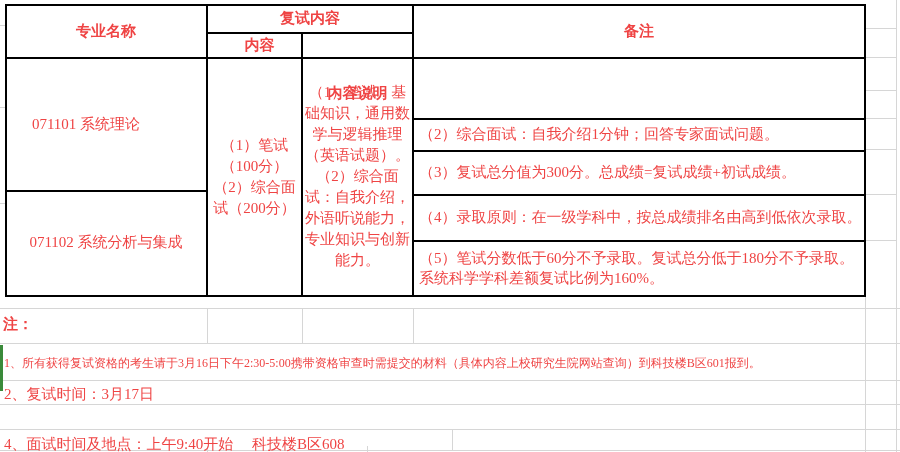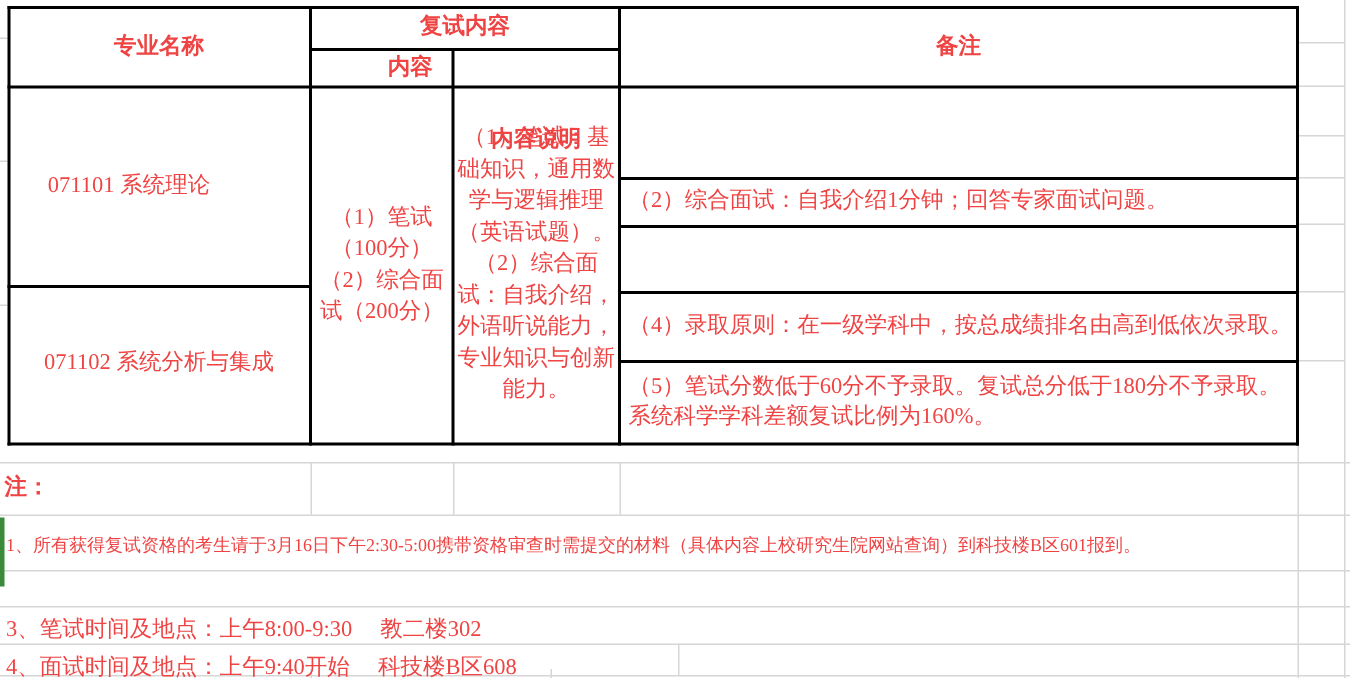--- a/index.html
+++ b/index.html
@@ -68,35 +68,36 @@
   <div class="bl h" style="left:5px;top:57px;width:861px;"></div>
   <div class="bl h" style="left:412px;top:118px;width:454px;"></div>
   <div class="bl h" style="left:412px;top:150px;width:454px;"></div>
   <div class="bl h" style="left:412px;top:194px;width:454px;"></div>
   <div class="bl h" style="left:412px;top:240px;width:454px;"></div>
   <div class="bl h" style="left:5px;top:190px;width:203px;"></div>
   <div class="bl h" style="left:5px;top:295px;width:861px;"></div>
 
   <div class="cell bold" style="left:5px;top:4px;width:202px;height:54px;">专业名称</div>
   <div class="cell bold" style="left:207px;top:4px;width:206px;height:28px;">复试内容</div>
-  <div class="cell bold" style="left:207px;top:32px;width:105px;height:26px;padding-left:14px;">内容</div>
+  <div class="cell bold" style="left:207px;top:32px;width:105px;height:26px;">内容</div>
   <div class="cell bold" style="left:302px;top:32px;width:111px;height:26px;margin-top:48px;">内容说明</div>
   <div class="cell bold" style="left:413px;top:4px;width:452px;height:54px;">备注</div>
 
   <div class="cell" style="left:5px;top:58px;width:162px;height:132px;">071101  系统理论</div>
   <div class="cell" style="left:5px;top:190px;width:202px;height:105px;">071102  系统分析与集成</div>
 
   <div class="cell" style="left:207px;top:58px;width:95px;height:237px;">（1）笔试（100分）
 （2）综合面试（200分）</div>
   <div class="cell" style="left:303px;top:58px;width:109px;height:237px;">（1）笔试：基础知识，通用数学与逻辑推理（英语试题）。（2）综合面试：自我介绍，外语听说能力，专业知识与创新能力。</div>
 
   <div class="cell left" style="left:413px;top:118px;width:452px;height:32px;">（2）综合面试：自我介绍1分钟；回答专家面试问题。</div>
+  <div class="cell left" style="left:413px;top:150px;width:452px;height:44px;">（3）复试总分值为300分。总成绩=复试成绩+初试成绩。</div>
   <div class="cell left" style="left:413px;top:194px;width:452px;height:46px;">（4）录取原则：在一级学科中，按总成绩排名由高到低依次录取。</div>
   <div class="cell left" style="left:413px;top:240px;width:452px;height:55px;">（5）笔试分数低于60分不予录取。复试总分低于180分不予录取。
 系统科学学科差额复试比例为160%。</div>
 
   <div class="note" style="left:3px;top:315px;font-size:15px;font-weight:bold;">注：</div>
   <div class="notebar" style="left:0;top:345px;width:3px;height:46px;"></div>
   <div class="note" style="left:4px;top:355px;font-size:12px;">1、所有获得复试资格的考生请于3月16日下午2:30-5:00携带资格审查时需提交的材料（具体内容上校研究生院网站查询）到科技楼B区601报到。</div>
-  <div class="note" style="left:4px;top:410px;font-size:15px;">3、笔试时间及地点：上午8:00-9:30　 教二楼302</div>
+  <div class="note" style="left:4px;top:385px;font-size:15px;">2、复试时间：3月17日</div>
   <div class="note" style="left:4px;top:435px;font-size:15px;">4、面试时间及地点：上午9:40开始　 科技楼B区608</div>
 
 </div>
 
 </body></html>

